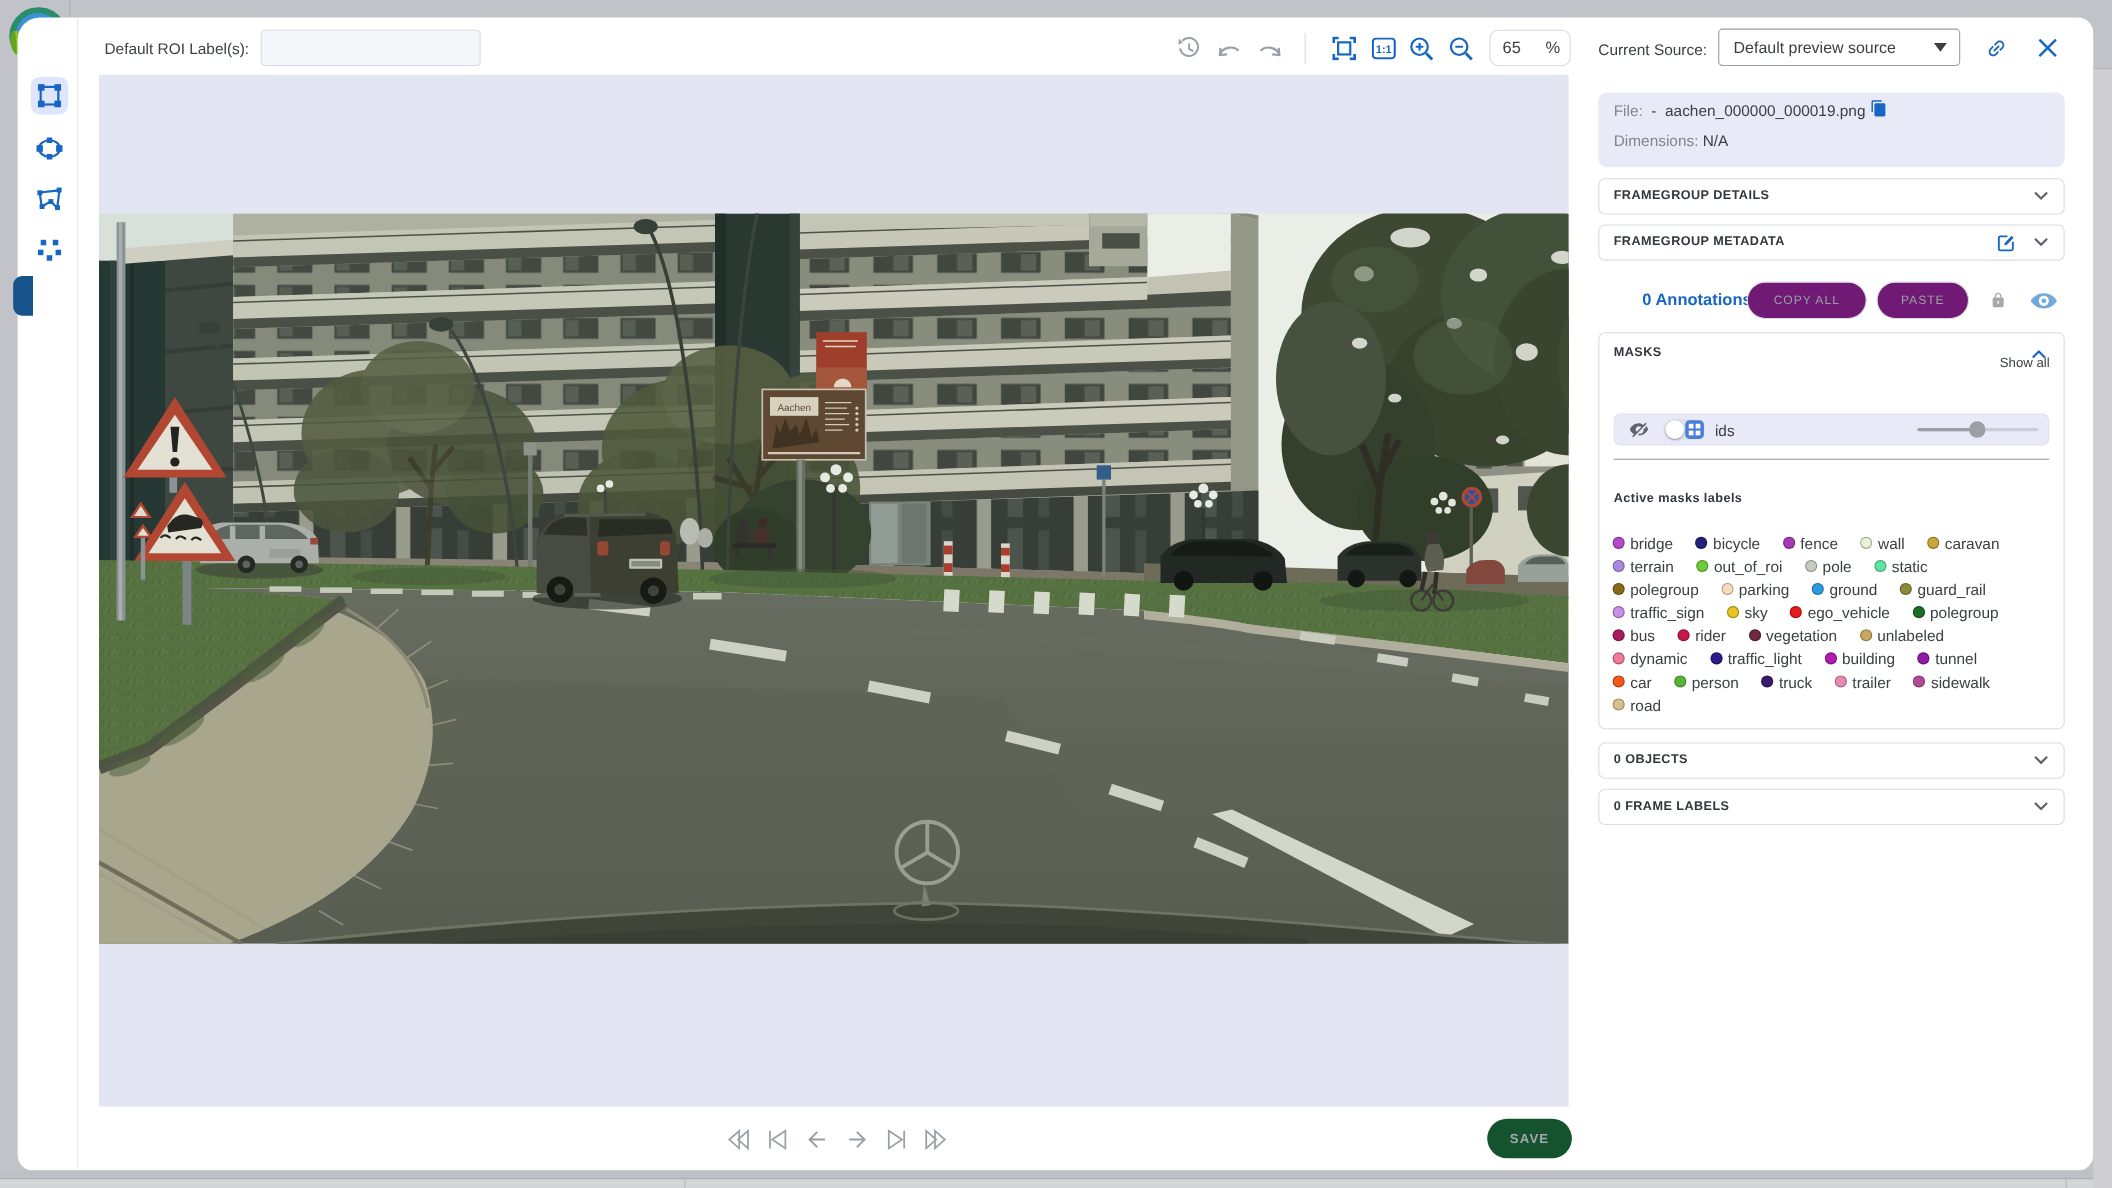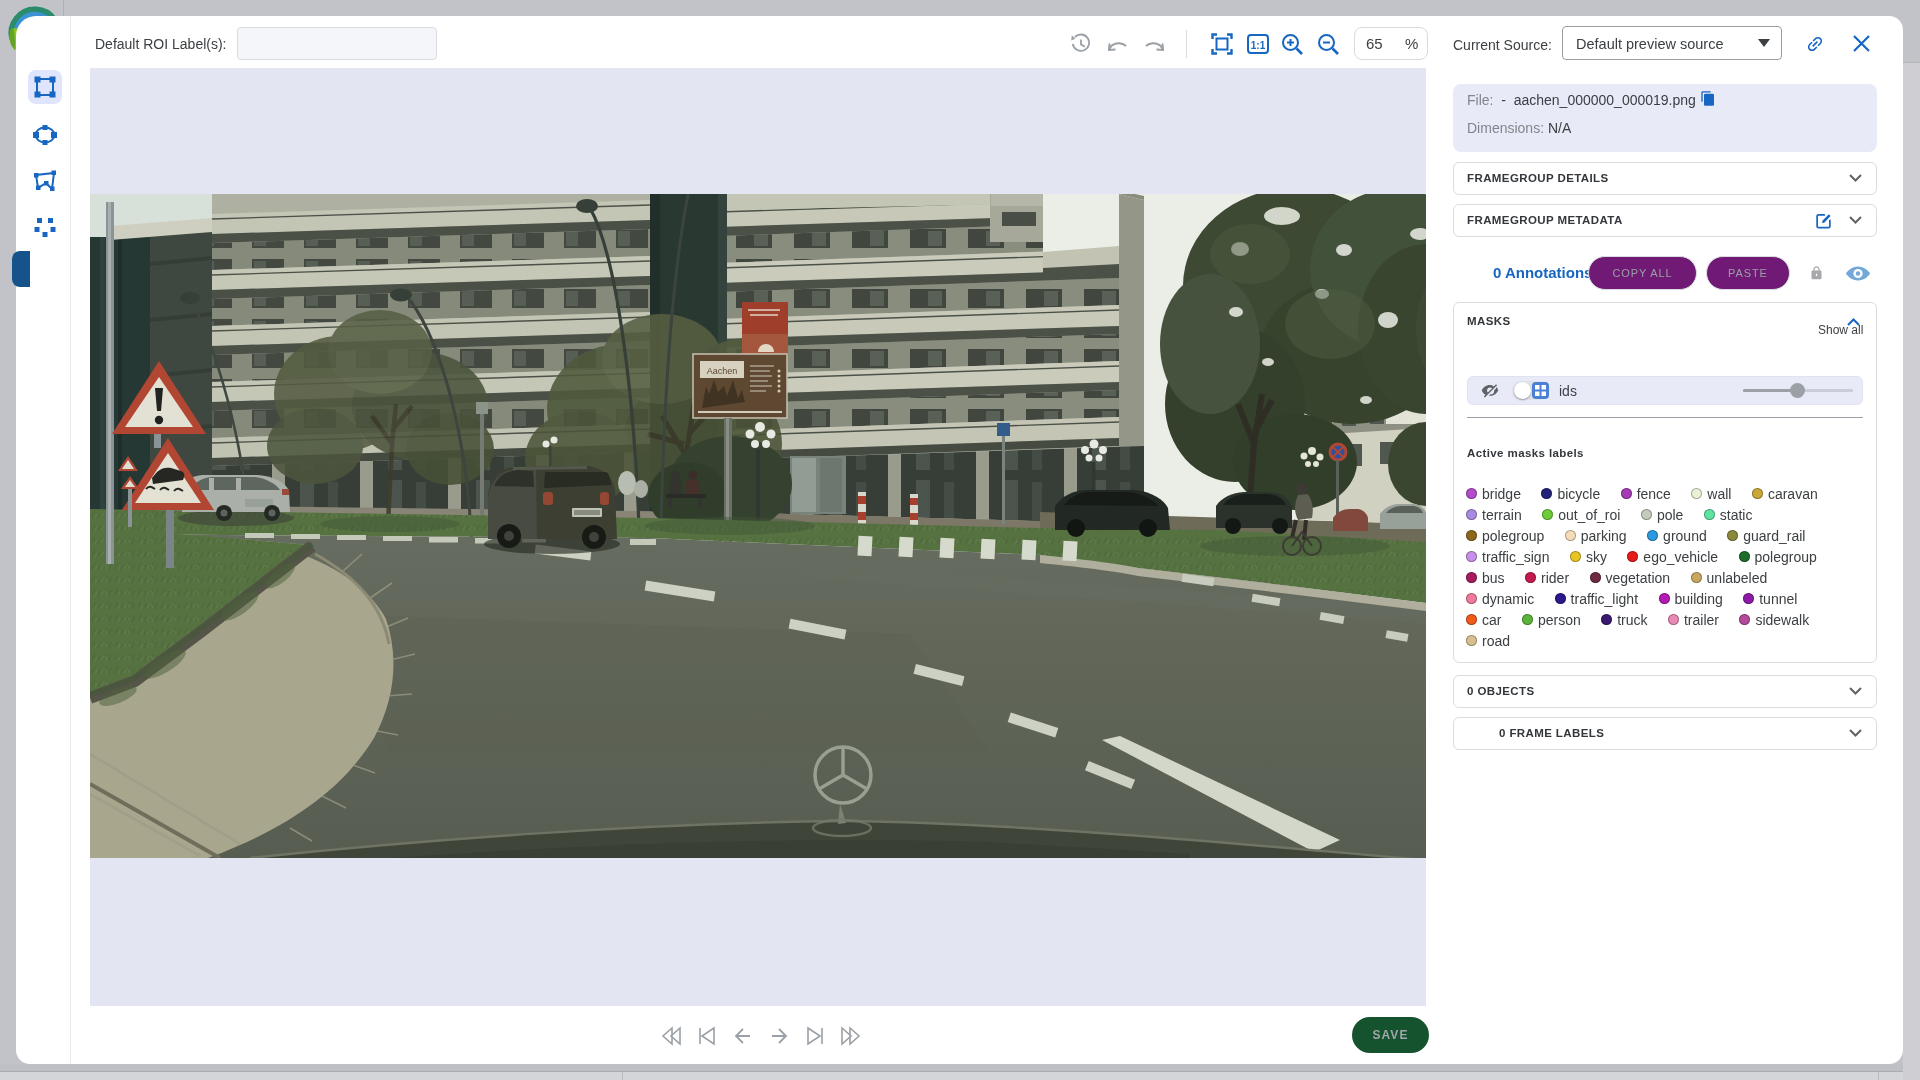--- a/index.html
+++ b/index.html
@@ -799,21 +799,21 @@
     </span>
 </div>
 
 <div class="accbox" style="left:1453px;top:675px;width:424px;height:33px"></div>
 <div class="abs acchead" style="left:1467px;top:685px;">0 OBJECTS</div>
 <svg class="abs" style="left:1849px;top:687px" width="13" height="8" viewBox="0 0 13 8" fill="none" stroke="#5f6368" stroke-width="2">
     <path d="M 1 1 L 6.5 6.5 L 12 1"></path>
   </svg>
 
 <div class="accbox" style="left:1453px;top:717px;width:424px;height:33px"></div>
-<div class="abs acchead" style="left:1467px;top:727px;margin-left:32px;">0 FRAME LABELS</div>
+<div class="abs acchead" style="left:1467px;top:727px;">0 FRAME LABELS</div>
 <svg class="abs" style="left:1849px;top:729px" width="13" height="8" viewBox="0 0 13 8" fill="none" stroke="#5f6368" stroke-width="2">
     <path d="M 1 1 L 6.5 6.5 L 12 1"></path>
   </svg>
 
 <svg class="abs" style="left:661px;top:1026px" width="200" height="20" viewBox="0 0 200 20" fill="none" stroke="#9aa0a6" stroke-width="1.6">
   <path d="M 11 2 L 2 10 L 11 18 Z M 19 2 L 10 10 L 19 18 Z"></path>
   <path d="M 39 2 L 39 18 M 53 2 L 41 10 L 53 18 Z"></path>
   <path d="M 75 10 L 89 10 M 82 3 L 75 10 L 82 17" stroke-width="1.8"></path>
   <path d="M 111 10 L 125 10 M 118 3 L 125 10 L 118 17" stroke-width="1.8"></path>
   <path d="M 147 2 L 159 10 L 147 18 Z M 161 2 L 161 18"></path>

